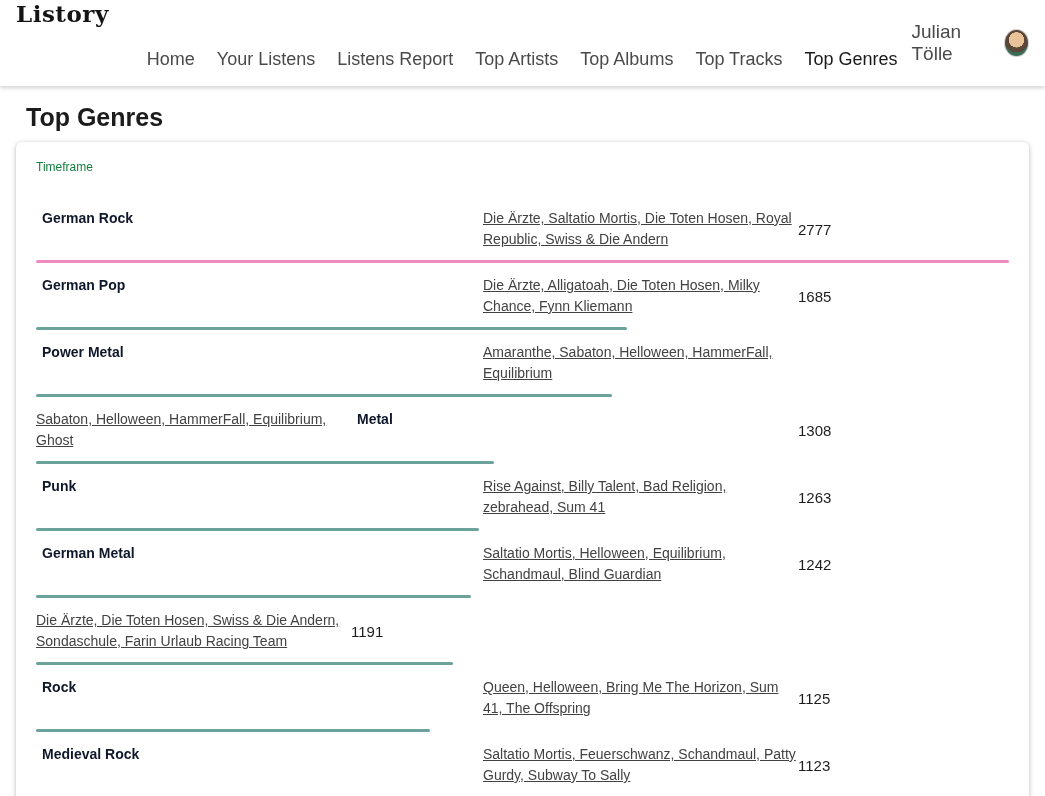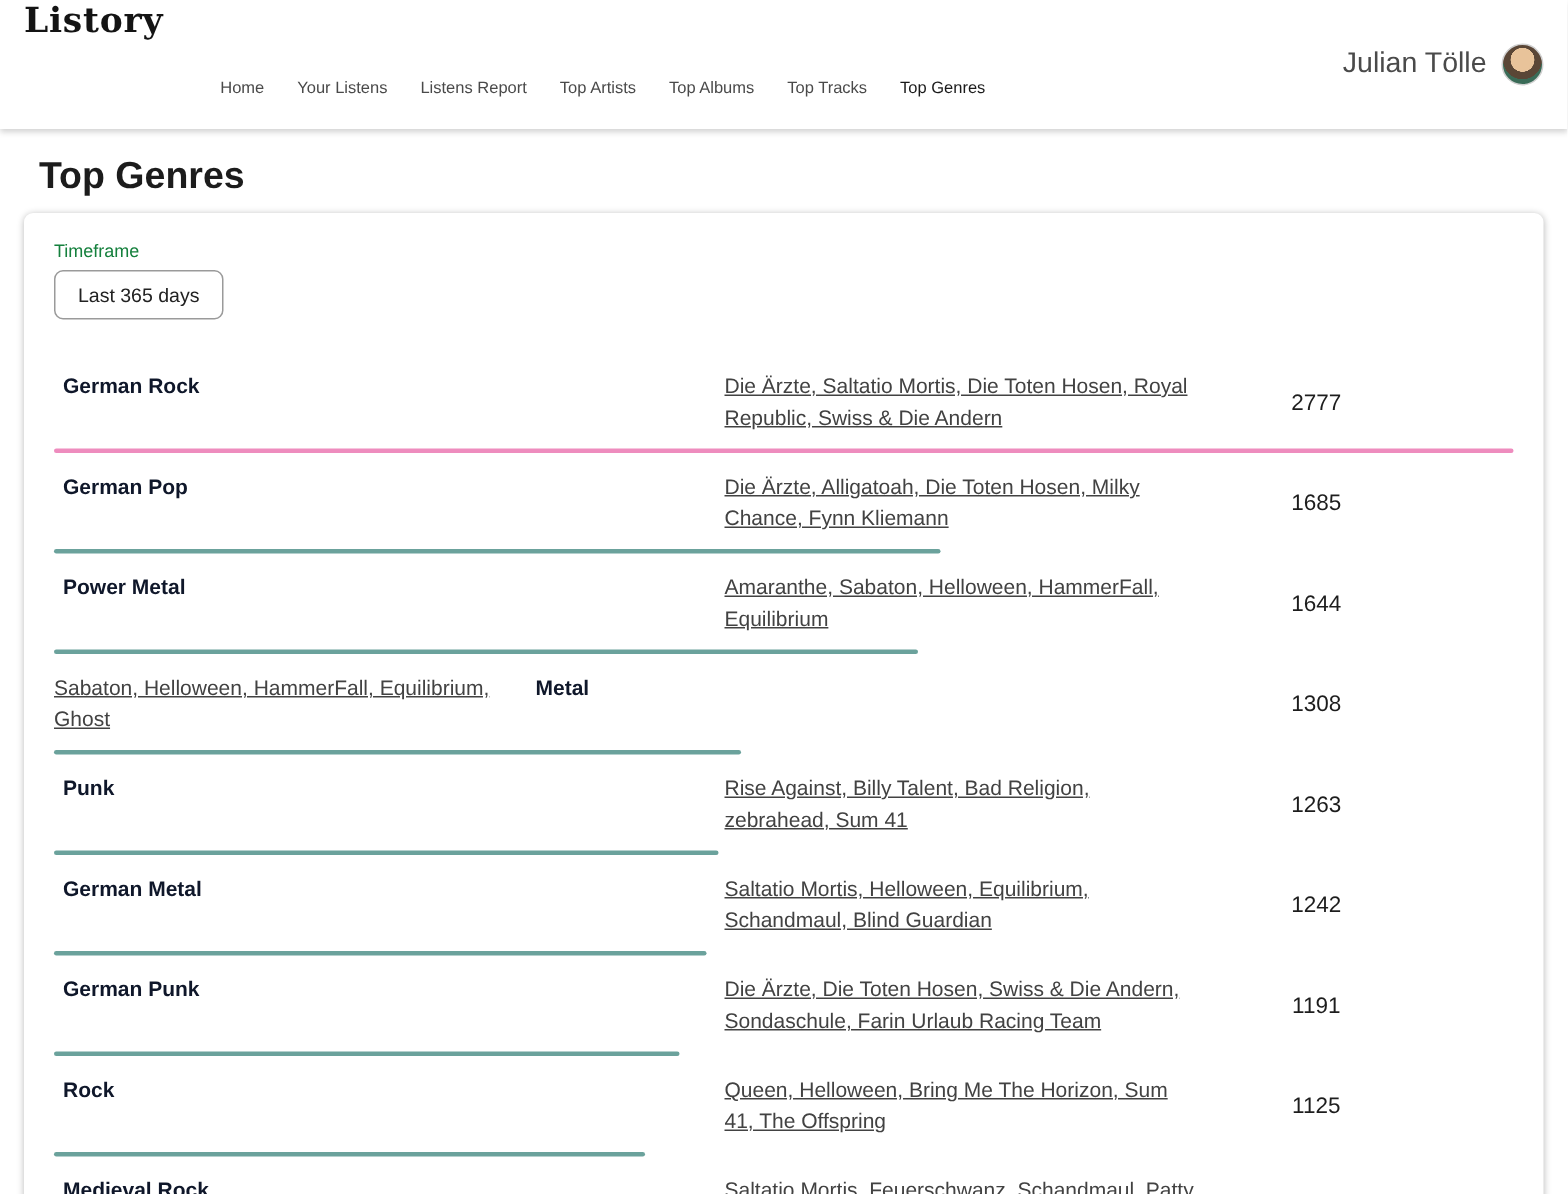--- a/index.html
+++ b/index.html
@@ -17,21 +17,21 @@
     box-shadow: 0 2px 4px rgba(0,0,0,.18);
     position: relative; z-index: 5;
   }
   .brand {
     font-family: "DejaVu Serif", serif;
     font-weight: 700; font-size: 23px; color: #141414;
     cursor: pointer; letter-spacing: .5px;
   }
   .nav-links { display: flex; align-items: center; margin-left: 30px; }
   .nav-item {
-    font-size: 11px; color: #4a4a4a; text-decoration: none;
+    font-size: 18px; color: #4a4a4a; text-decoration: none;
     padding: 6px 8px; margin-right: 6px; cursor: pointer; white-space: nowrap; margin-top: 32px;
   }
   .nav-item.active { color: #1a1a1a; }
   .nav-right { margin-left: auto; display: flex; align-items: center; }
   .user-name { font-size: 19px; color: #4a4a4a; margin-right: 10px; }
   .avatar {
     width: 28px; height: 28px; border-radius: 50%;
     background: radial-gradient(circle at 50% 38%, #e8c39a 0 38%, #5a4636 39% 62%, #3a6b57 63%);
     border: 1px solid #d0d0d0; cursor: pointer;
   }
@@ -58,21 +58,21 @@
   .row-content { display: flex; align-items: flex-start; padding: 12px 0 10px 0; }
   .cell.genre {
     width: 447px; flex: 0 0 447px; padding-left: 6px;
     font-size: 14px; font-weight: 700; color: #0f172a; line-height: 21px;
   }
   .cell.artists {
     width: 315px; flex: 0 0 315px;
     font-size: 14px; color: #424242; line-height: 21px; text-decoration: underline;
   }
   .cell.count {
-    flex: 1; text-align: center; padding-right: 52px;
+    flex: 1; text-align: left; padding-right: 52px;
     align-self: center; font-size: 15px; color: #1d1d1d;
   }
   .bar { height: 3px; width: 100%; }
   .bar-fill { display: block; height: 100%; border-radius: 2px; }
 </style>
 </head>
 <body>
 
 <div class="navbar">
   <div class="brand">Listory</div>
@@ -88,21 +88,20 @@
   <div class="nav-right">
     <span class="user-name">Julian Tölle</span>
     <span class="avatar"></span>
   </div>
 </div>
 
 <h1 class="page-title">Top Genres</h1>
 
 <div class="card">
   <div class="filter-label">Timeframe</div>
-  <button class="timeframe-btn">Last 365 days</button>
 
   <div class="genre-table">
       <div class="grow">
         <div class="row-content">
           <div class="cell genre">German Rock</div>
           <div class="cell artists">Die Ärzte, Saltatio Mortis, Die Toten Hosen, Royal Republic, Swiss &amp; Die Andern</div>
           <div class="cell count">2777</div>
         </div>
         <div class="bar">
           <span class="bar-fill" style="width: 100%; background: rgb(238, 140, 190);"></span>
@@ -115,21 +114,20 @@
           <div class="cell count">1685</div>
         </div>
         <div class="bar">
           <span class="bar-fill" style="width: 60.7%; background: rgb(107, 162, 156);"></span>
         </div>
       </div>
       <div class="grow">
         <div class="row-content">
           <div class="cell genre">Power Metal</div>
           <div class="cell artists">Amaranthe, Sabaton, Helloween, HammerFall, Equilibrium</div>
-          <div class="cell count">1644</div>
         </div>
         <div class="bar">
           <span class="bar-fill" style="width: 59.2%; background: rgb(107, 162, 156);"></span>
         </div>
       </div>
       <div class="grow">
         <div class="row-content">
           <div class="cell artists">Sabaton, Helloween, HammerFall, Equilibrium, Ghost</div>
           <div class="cell genre">Metal</div>
           <div class="cell count">1308</div>
@@ -153,21 +151,20 @@
           <div class="cell genre">German Metal</div>
           <div class="cell artists">Saltatio Mortis, Helloween, Equilibrium, Schandmaul, Blind Guardian</div>
           <div class="cell count">1242</div>
         </div>
         <div class="bar">
           <span class="bar-fill" style="width: 44.7%; background: rgb(107, 162, 156);"></span>
         </div>
       </div>
       <div class="grow">
         <div class="row-content">
-          <div class="cell genre">German Punk</div>
           <div class="cell artists">Die Ärzte, Die Toten Hosen, Swiss &amp; Die Andern, Sondaschule, Farin Urlaub Racing Team</div>
           <div class="cell count">1191</div>
         </div>
         <div class="bar">
           <span class="bar-fill" style="width: 42.9%; background: rgb(107, 162, 156);"></span>
         </div>
       </div>
       <div class="grow">
         <div class="row-content">
           <div class="cell genre">Rock</div>

